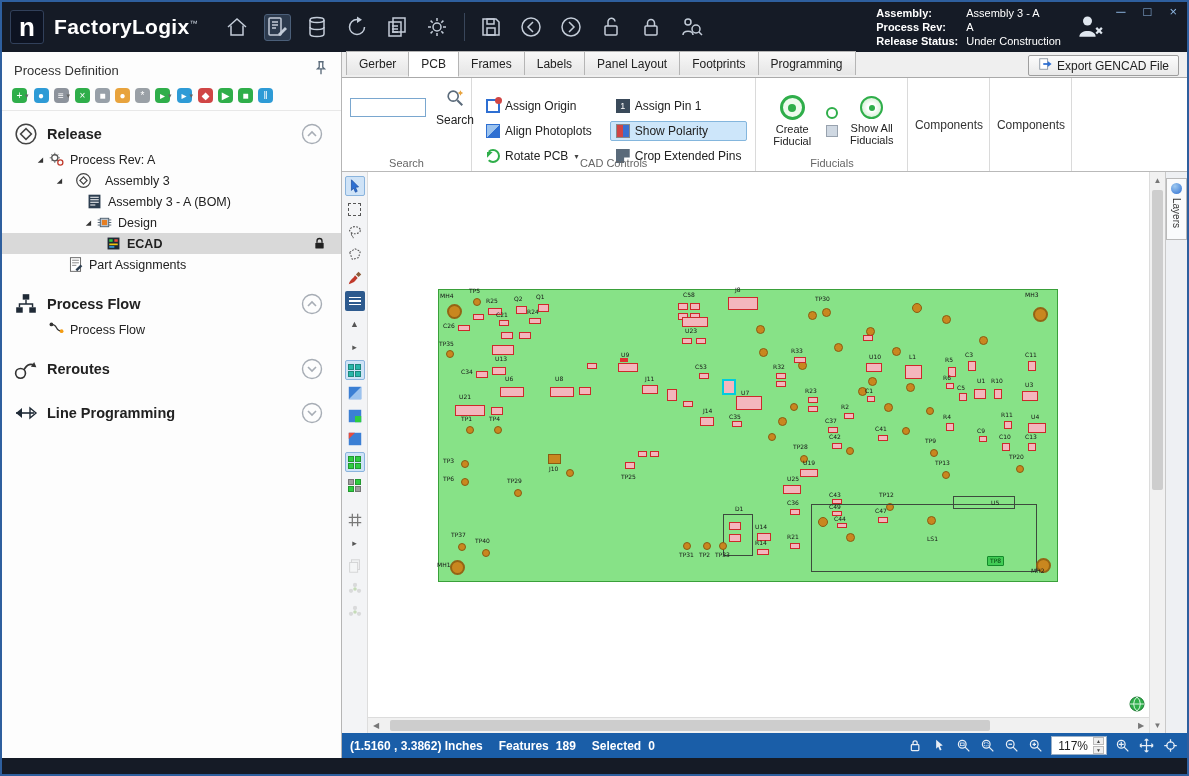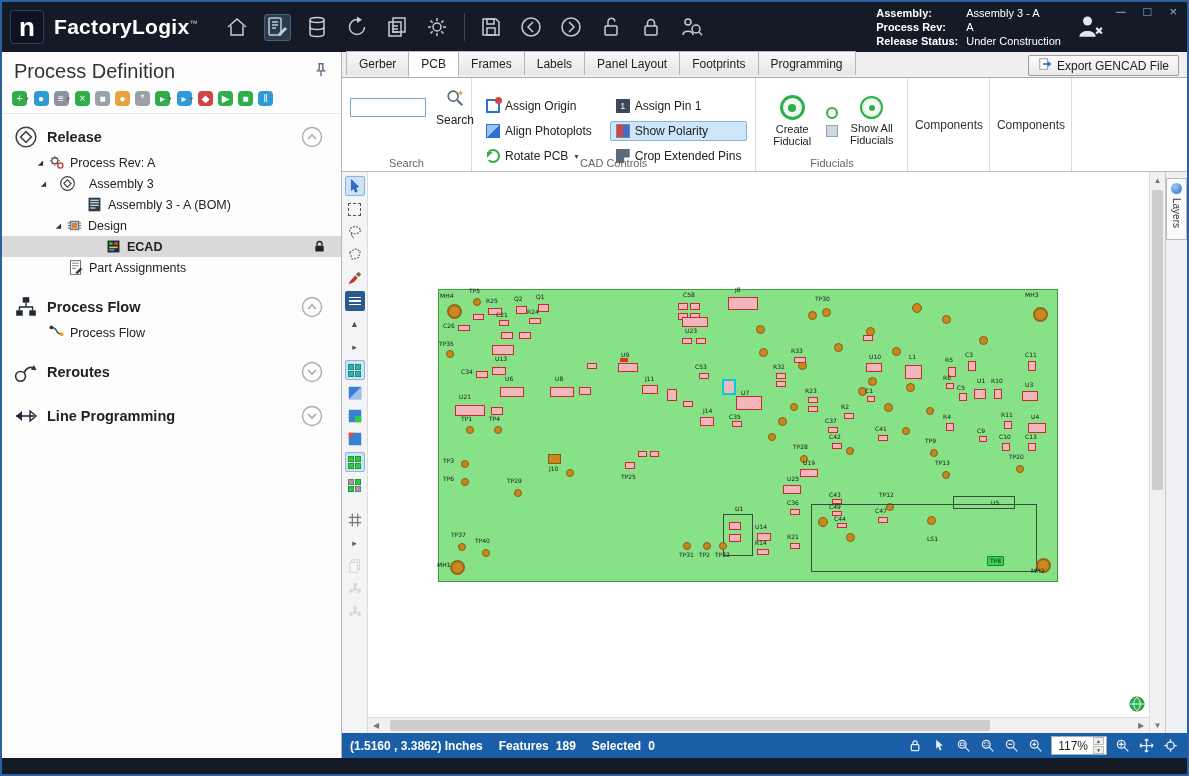--- a/index.html
+++ b/index.html
@@ -19,21 +19,21 @@
 .asml{font-weight:bold;white-space:nowrap}
 .asmv{white-space:nowrap}
 .userx{width:34px;height:32px;margin-right:78px}
 .userx svg{width:30px;height:30px}
 .winbtns{position:absolute;top:2px;right:10px;display:flex;gap:18px;color:#8fb8e4;font-size:13px}
 .winbtns span{cursor:pointer}
 
 .content{flex:1;display:flex;min-height:0}
 .leftpanel{width:340px;background:#fdfdfd;border-right:1px solid #b5b5b5;display:flex;flex-direction:column;flex:0 0 auto}
 .lph{display:flex;align-items:center;padding:8px 12px 2px 12px}
-.lph .t{font-size:20px;color:#333}
+.lph .t{font-size:13px;color:#333}
 .pin{margin-left:auto;cursor:pointer}
 .lptools{display:flex;align-items:center;gap:5px;padding:6px 8px 7px 10px;border-bottom:1px solid #e8e8e8}
 .pticon{width:15px;height:15px;border-radius:4px;color:#fff;font-size:10px;line-height:10px;display:flex;align-items:center;justify-content:center;cursor:pointer}
 .ptarrow{font-size:7px;color:#666;margin-left:-2px}
 .tree{flex:1;overflow:hidden;padding-top:6px}
 .sec{display:flex;align-items:center;height:30px;padding:0 10px 0 12px;margin-top:14px;cursor:pointer}
 .sec.first{margin-top:2px}
 .sec .sicon{width:24px;height:24px;margin-right:9px;display:flex}
 .sec .sicon svg{width:24px;height:24px}
 .sec .slab{font-size:14.5px;font-weight:bold;color:#222}
@@ -315,41 +315,41 @@
             <div class="exp">◢</div>
             <div class="nicon">
               <svg viewBox="0 0 20 20">
                 <circle cx="8" cy="8" r="3.6" fill="none" stroke="#555" stroke-width="1.5"></circle>
                 <path d="M8 2v2M8 12v2M2 8h2M12 8h2M4 4l1.4 1.4M10.6 10.6L12 12M12 4l-1.4 1.4M5.4 10.6L4 12" stroke="#555"></path>
                 <circle cx="14.5" cy="13.5" r="3" fill="none" stroke="#c0392b" stroke-width="1.5"></circle>
               </svg>
             </div>
             <div class="nlab">Process Rev: A</div>
           </div>
-          <div class="node" style="padding-left: 36px; gap: 8px;">
+          <div class="node" style="padding-left: 52px; gap: 8px;">
             <div class="exp">◢</div>
             <div class="nicon">
               <svg viewBox="0 0 20 20">
                 <circle cx="10" cy="10" r="8" fill="none" stroke="#444" stroke-width="1.4"></circle>
                 <rect x="7" y="7" width="6" height="6" transform="rotate(45 10 10)" fill="none" stroke="#444" stroke-width="1.4"></rect>
               </svg>
             </div>
             <div class="nlab">Assembly 3</div>
           </div>
           <div class="node" style="padding-left: 71px;">
             <div class="exp"></div>
             <div class="nicon">
               <svg viewBox="0 0 20 20">
                 <rect x="3" y="2" width="14" height="16" fill="#2d3e50"></rect>
                 <path d="M5 5h10M5 8h10M5 11h10M5 14h6" stroke="#fff" stroke-width="1.2"></path>
               </svg>
             </div>
             <div class="nlab">Assembly 3 - A (BOM)</div>
           </div>
-          <div class="node" style="padding-left: 51px;">
+          <div class="node" style="padding-left: 81px;">
             <div class="exp">◢</div>
             <div class="nicon">
               <svg viewBox="0 0 20 20">
                 <rect x="5" y="5" width="10" height="10" fill="#b8c4d0" stroke="#445566"></rect>
                 <path d="M5 7H2M5 10H2M5 13H2M18 7h-3M18 10h-3M18 13h-3" stroke="#445566"></path>
                 <rect x="7" y="7" width="6" height="6" fill="#e67e22"></rect>
               </svg>
             </div>
             <div class="nlab">Design</div>
           </div>

